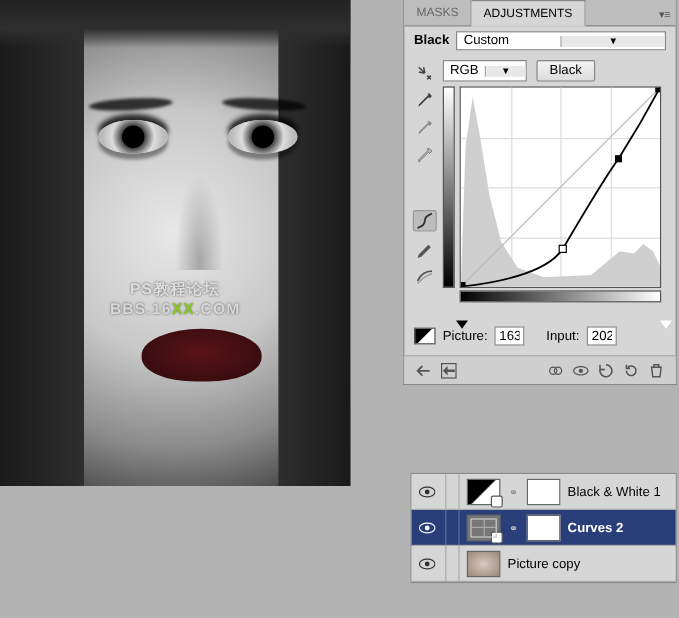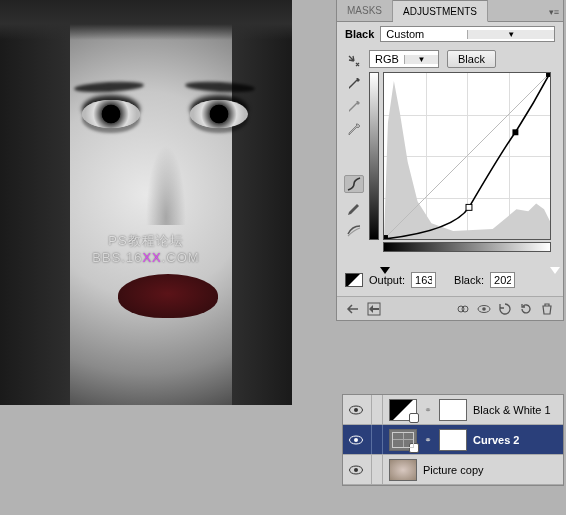--- a/index.html
+++ b/index.html
@@ -10,39 +10,40 @@
     font-size: 11px;
     color: #000;
     position: relative;
     overflow: hidden;
   }
   .canvas {
     position: absolute; left: 0; top: 0;
     width: 292px; height: 405px;
     background: #222;
     overflow: hidden;
+    font-weight: bold;
   }
   .face-bg {
     position: absolute; inset: 0;
     background: radial-gradient(circle at 50% 48%, #e8e8e8 0%, #c8c8c8 40%, #8a8a8a 70%, #3a3a3a 95%);
   }
   .hair-l { position:absolute; left:0; top:0; width:70px; height:405px; background:linear-gradient(90deg,#1a1a1a,#2e2e2e);}
   .hair-r { position:absolute; right:0; top:0; width:60px; height:405px; background:linear-gradient(270deg,#1a1a1a,#2e2e2e);}
   .hair-t { position:absolute; left:0; top:0; right:0; height:40px; background:linear-gradient(180deg,#222,#2e2e2e 60%,transparent);}
   .eye { position:absolute; width:58px; height:28px; background:radial-gradient(circle at 50% 50%,#000 28%,#444 30%,#ddd 55%,#bbb 80%); border-radius:50%; box-shadow:0 -5px 4px rgba(0,0,0,0.8), 0 5px 3px rgba(0,0,0,0.4);}
   .eye.l { left:82px; top:100px; }
   .eye.r { left:190px; top:100px; }
   .brow { position:absolute; width:70px; height:10px; background:rgba(0,0,0,0.75); border-radius:50%; filter:blur(1.5px);}
   .brow.l { left:74px; top:82px; transform:rotate(-3deg);}
   .brow.r { left:185px; top:82px; transform:rotate(3deg);}
   .nose { position:absolute; left:146px; top:145px; width:40px; height:80px; background:radial-gradient(ellipse at 50% 90%,rgba(0,0,0,0.25),transparent 70%);}
   .lips { position:absolute; left:118px; top:274px; width:100px; height:44px; background:radial-gradient(ellipse at 50% 45%,#5b1318,#3a0d10 70%,#2a0a0c); border-radius:50% 50% 45% 45%;}
   .watermark { position:absolute; left:50%; top:232px; transform:translateX(-50%); text-align:center; color:#ddd; font-size:13px; font-family:Arial,sans-serif; text-shadow:0 0 2px rgba(0,0,0,0.6); letter-spacing:1px;}
   .watermark .l2 { color:#d8d8d8; }
-  .watermark .xx { color:#d946ef;text-align:center; }
+  .watermark .xx { color:#84cc16;text-align:center; }
   
   .panel {
     position: absolute; left: 336px; top: 0; right: 2px;
     background: #d6d6d6;
     border: 1px solid #888; border-top: none;
   }
   .tabs { display:flex; height:22px; background:#bdbdbd; border-bottom:1px solid #888; align-items:flex-end;}
   .tab { padding:4px 10px 4px; font-size:10px; color:#666; background:#bdbdbd; border-right:1px solid #999; height:22px; display:flex; align-items:center;}
   .tab.active { background:#d6d6d6; color:#000; border-top:1px solid #888; border-bottom:1px solid #d6d6d6; margin-bottom:-1px;}
   .tabmenu { margin-left:auto; width:18px; text-align:center; color:#555; font-size:9px; padding:4px 2px;}
@@ -214,24 +215,24 @@
           </svg>
         </div>
         <div class="grad-bottom"></div>
         <div class="tri b1"></div>
         <div class="tri b2"></div>
       </div>
     </div>
   </div>
   <div class="io-row">
     <div class="clip"></div>
-    <span>Output:</span>
+    <span>Picture:</span>
     <input class="numfield" value="163" style="">
     <span style="width:6px"></span>
-    <span>Black:</span>
+    <span>Input:</span>
     <input class="numfield" value="202" style="">
   </div>
   <div class="panel-footer">
     <div class="ficon">
         <svg viewBox="0 0 14 14">
           <path d="M6 3l-4 4 4 4M2 7h10" stroke="#555" stroke-width="1.5" fill="none"></path>
         </svg>
       </div>
     <div class="ficon">
         <svg viewBox="0 0 14 14">

